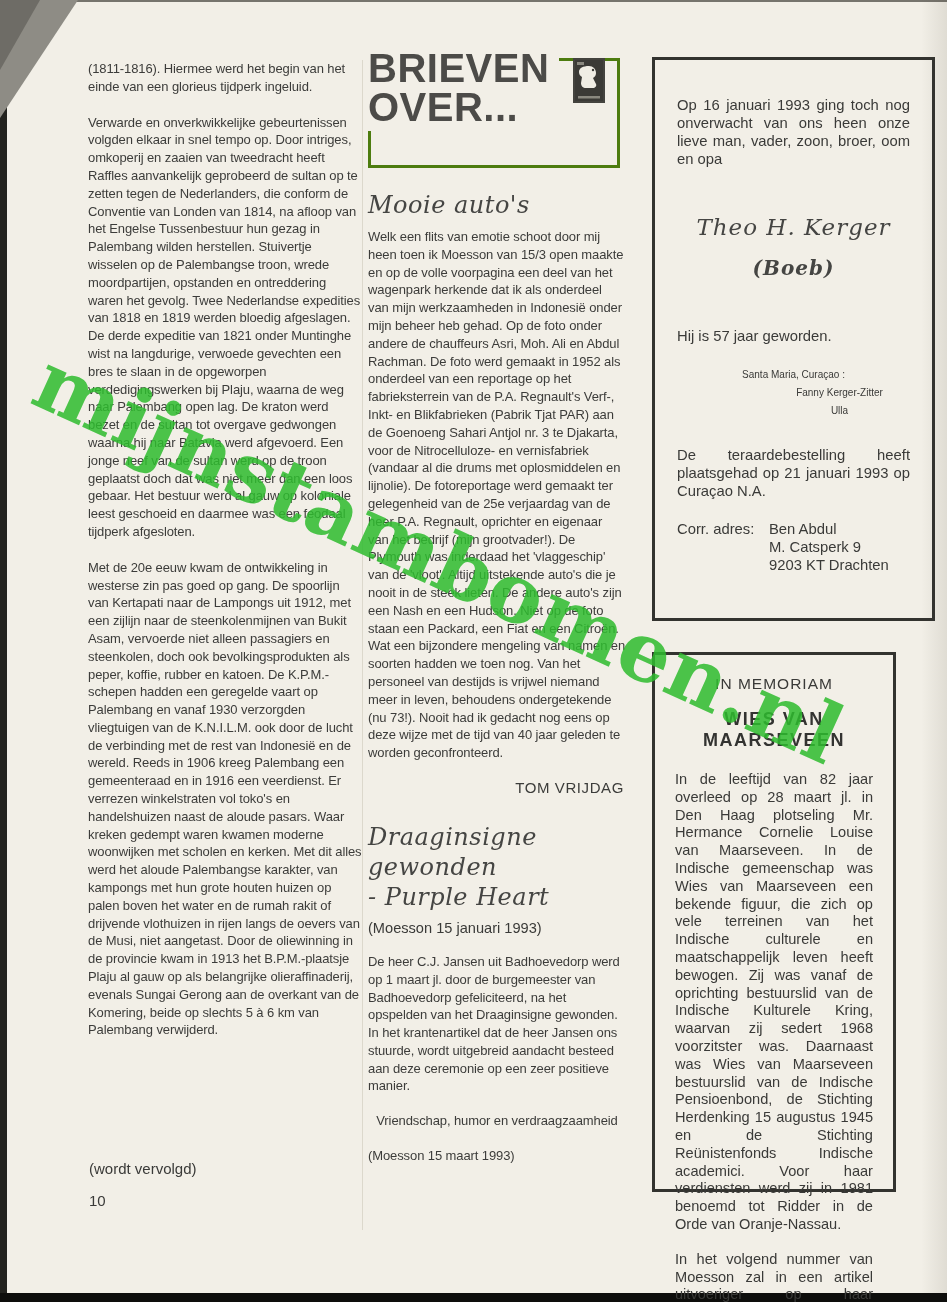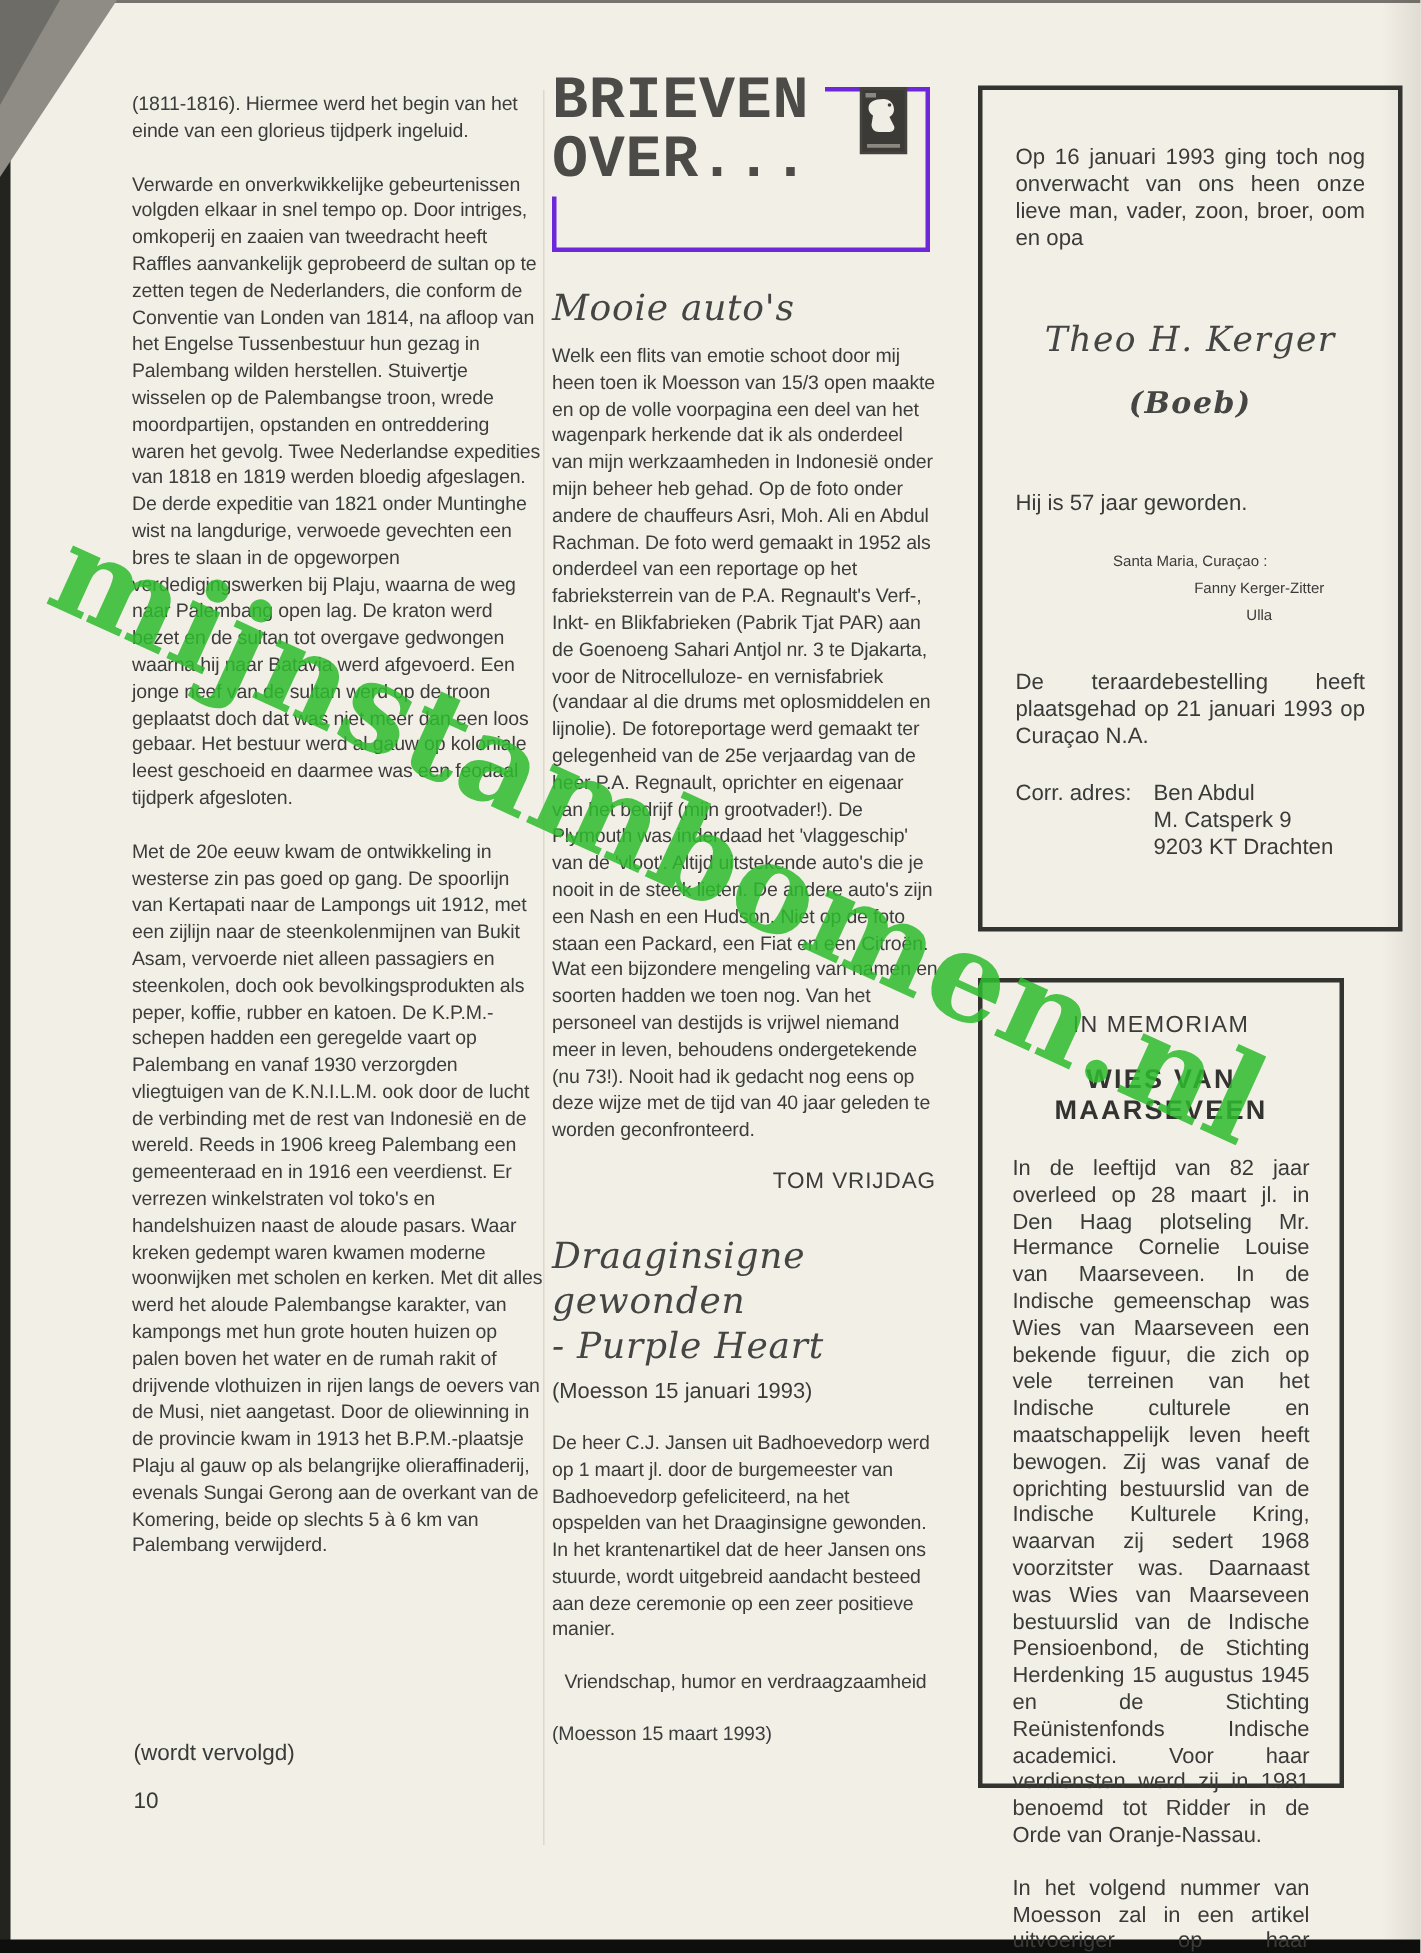--- a/index.html
+++ b/index.html
@@ -25,21 +25,21 @@
   
   .col-left{position:absolute;left:88px;top:60px;width:274px;}
   .col-mid{position:absolute;left:368px;top:58px;width:258px;}
   .col-right{position:absolute;left:652px;top:57px;width:248px;}
 
   .body-text{font-size:13px;line-height:17.8px;letter-spacing:-0.1px;color:#3c3c3a;}
   .col-left p{margin:0 0 18px 0;}
   .col-mid p{margin:0 0 17px 0;}
 
   
-  .env-box{position:relative;width:246px;height:104px;border:3px solid #6d28d9;margin-bottom:22px;font-family:Liberation Mono, monospace;}
+  .env-box{position:relative;width:246px;height:104px;border:3px solid #4d7c0f;margin-bottom:22px;}
   .env-title{
     position:absolute;top:-12px;left:-3px;margin:0;background:#f2efe7;
     font-size:40px;line-height:39px;font-weight:bold;letter-spacing:0.5px;
     color:#4c4b48;padding:0 10px 4px 0;
   }
   .stamp{position:absolute;top:-3px;right:12px;width:32px;height:45px;}
 
   
   .art-title{
     font-family:"DejaVu Serif",serif;font-style:italic;font-weight:normal;

